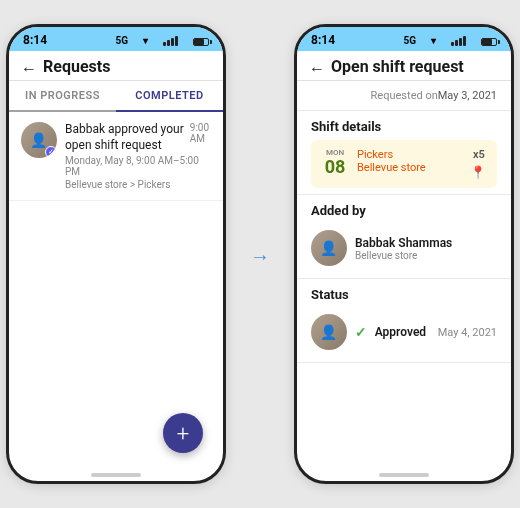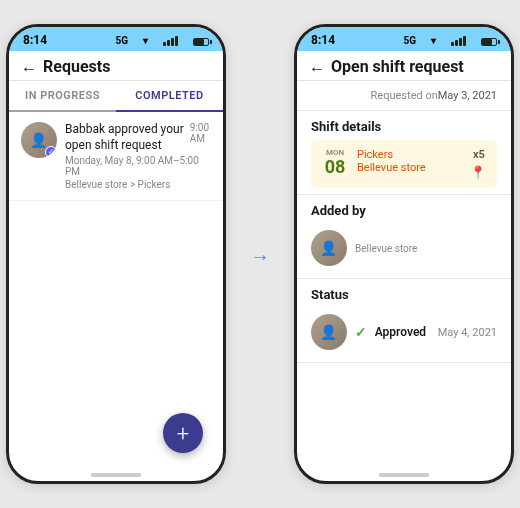--- a/index.html
+++ b/index.html
@@ -332,20 +332,21 @@
       </div>
     </div>
 
     <div class="detail-section">
       <div class="section-title">Added by</div>
       <div class="added-by-row">
         <div class="avatar">
           <div class="avatar-img">👤</div>
         </div>
         <div>
+          <div class="added-by-name">Babbak Shammas</div>
           <div class="added-by-store">Bellevue store</div>
         </div>
       </div>
     </div>
 
     <div class="detail-section">
       <div class="section-title">Status</div>
       <div class="status-row">
         <div class="avatar">
           <div class="avatar-img">👤</div>

